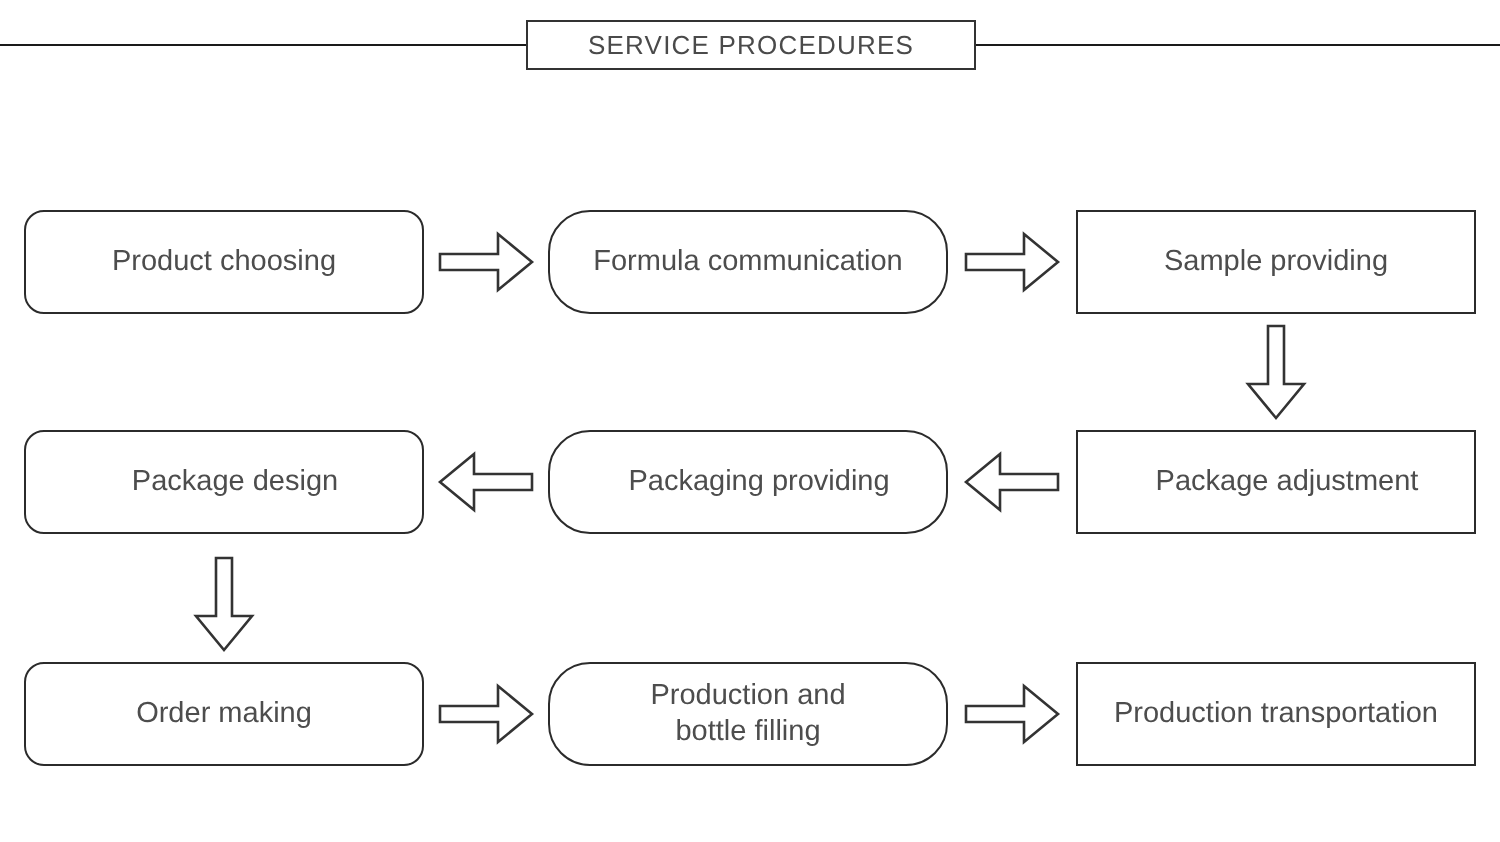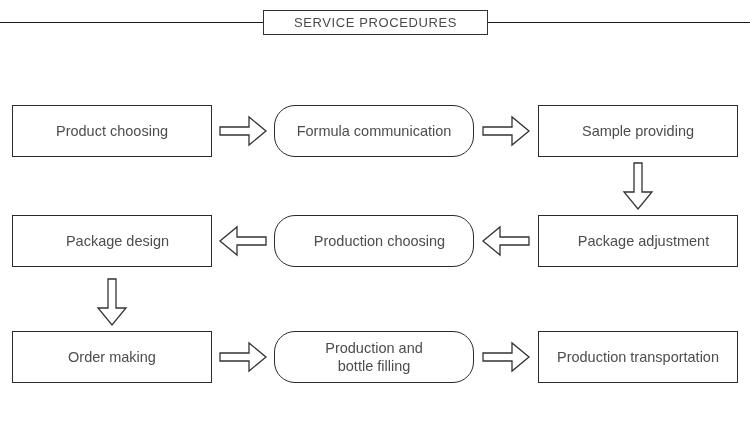--- a/index.html
+++ b/index.html
@@ -69,21 +69,21 @@
     padding: 0 4px;
   }
   .node-label {
     font-size: 14.5px;
     color: #4d4d4d;
     line-height: 1.25;
     white-space: pre-line;
   }
 
   
-  .col-1 { left: 12px; }
+  .col-1 { left: 12px; border-radius: 10px; }
   .col-2 { left: 274px; border-radius: 21px; }
   .col-3 { left: 538px; }
   
   .row-1 { top: 105px; }
   .row-2 { top: 215px; padding-left: 15px; }
   .row-3 { top: 331px; }
 
   
   .arrow {
     position: absolute;
@@ -155,21 +155,21 @@
   <span class="node-label">Package design</span>
 </div>
 
 <span class="arrow arrow-h gap-a at-row2">
   <svg width="48" height="34" viewBox="0 0 48 34" aria-hidden="true">
     <path d="M47,13 L18,13 L18,3 L1,17 L18,31 L18,21 L47,21 Z"></path>
   </svg>
 </span>
 
 <div class="node col-2 row-2">
-  <span class="node-label">Production choosing</span>
+  <span class="node-label">Packaging providing</span>
 </div>
 
 <span class="arrow arrow-h gap-b at-row2">
   <svg width="48" height="34" viewBox="0 0 48 34" aria-hidden="true">
     <path d="M47,13 L18,13 L18,3 L1,17 L18,31 L18,21 L47,21 Z"></path>
   </svg>
 </span>
 
 <div class="node col-3 row-2">
   <span class="node-label">Package adjustment</span>

